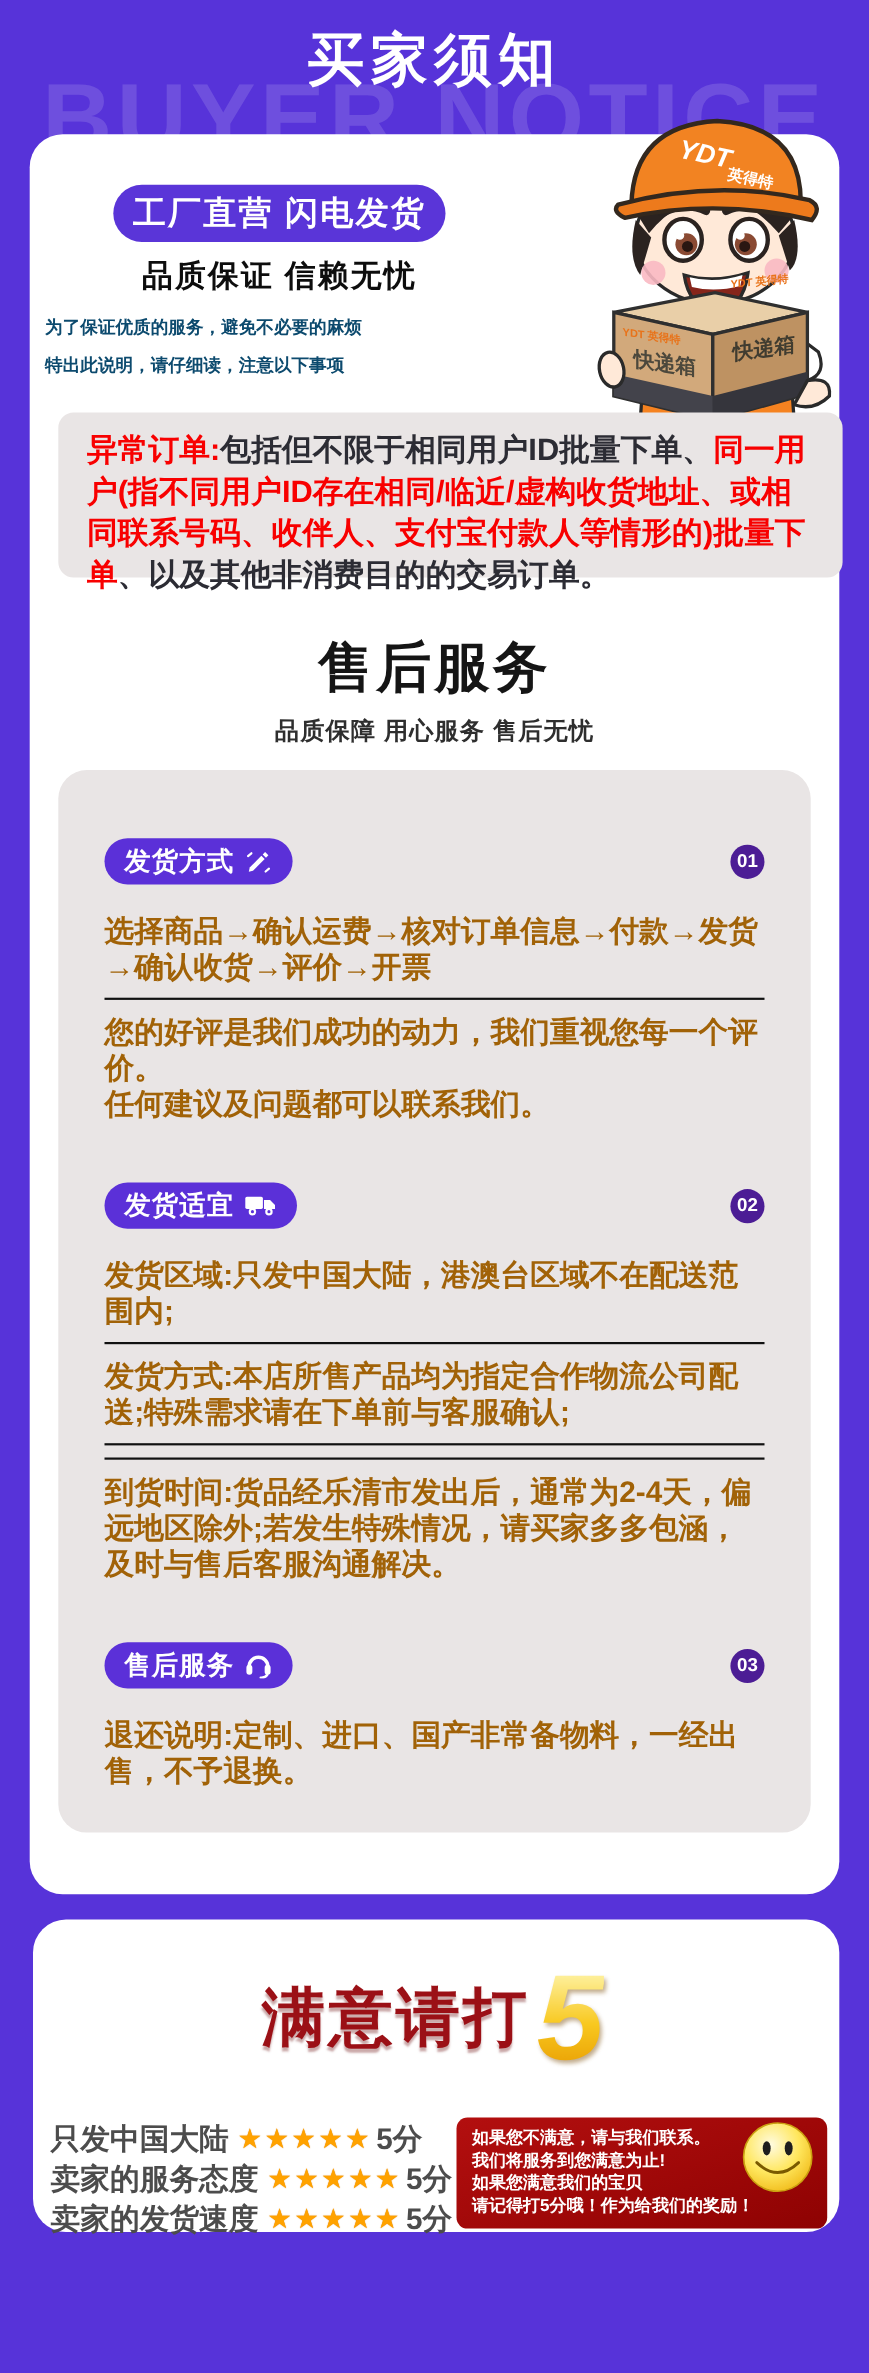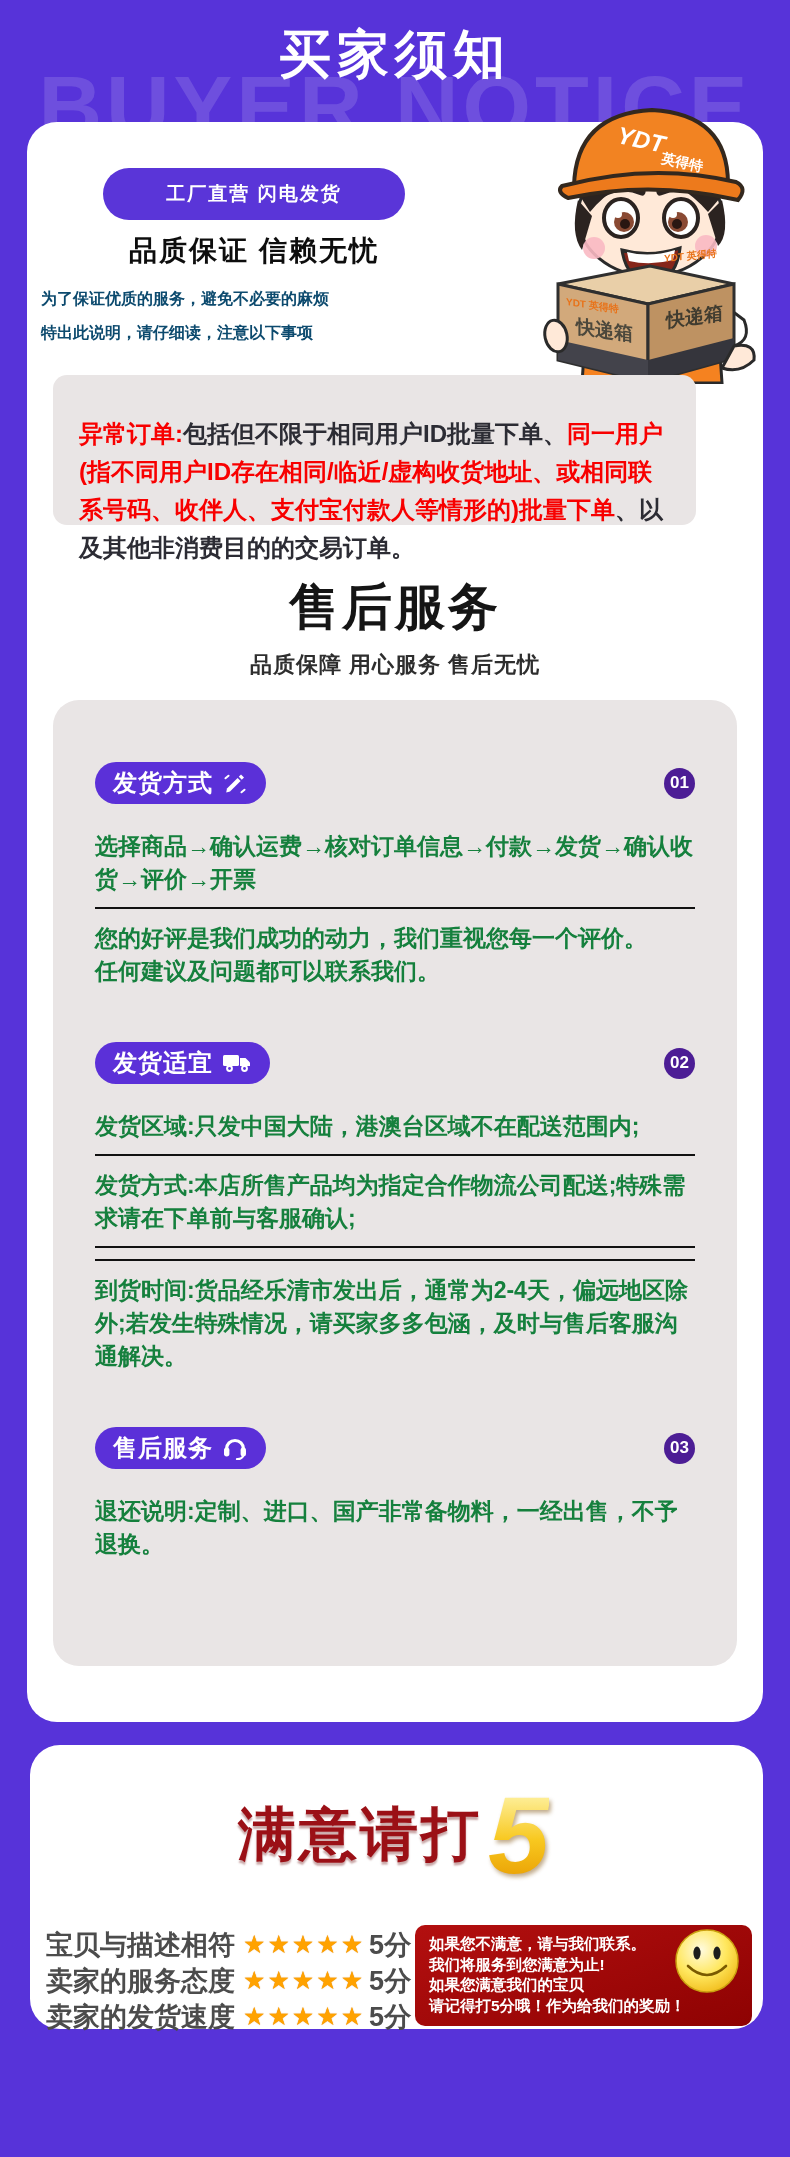--- a/index.html
+++ b/index.html
@@ -7,51 +7,51 @@
         font-family:"Liberation Sans","DejaVu Sans",sans-serif;}
   
   .main-title{position:absolute;top:20px;left:0;width:100%;text-align:center;
     color:#ffffff;font-size:52px;font-weight:900;letter-spacing:6px;z-index:3;}
   .watermark{position:absolute;top:56px;left:0;width:100%;text-align:center;white-space:nowrap;
     color:rgba(255,255,255,0.14);font-size:88px;font-weight:900;letter-spacing:4px;z-index:1;}
   
   .card-main{position:absolute;left:27px;top:122px;width:736px;height:1600px;
     background:#ffffff;border-radius:30px;z-index:2;}
   .hero-pill{position:absolute;left:76px;top:46px;width:302px;height:52px;border-radius:27px;
-    background:#5a35d8;color:#fff;font-size:19px;font-weight:900;letter-spacing:2px;
+    background:#5a35d8;color:#fff;font-size:30px;font-weight:900;letter-spacing:2px;
     display:flex;align-items:center;justify-content:center;}
   .hero-tagline{position:absolute;left:76px;top:110px;width:302px;text-align:center;
     font-size:28px;font-weight:700;color:#0d0d0d;letter-spacing:2px;}
   .hero-intro{position:absolute;left:14px;top:160px;width:460px;text-align:left;
     font-size:16px;color:#0c4a6e;line-height:34px;font-weight:600;}
   .mascot{position:absolute;left:503px;top:-38px;width:245px;height:300px;z-index:1;}
   
-  .notice-box{position:absolute;left:26px;top:253px;width:643px;height:150px;border-radius:14px;
-    background:#e9e5e5;box-sizing:border-box;padding:40px 26px 0 26px;z-index:4;
-    font-size:24px;font-weight:800;line-height:38px;}
+  .notice-box{position:absolute;left:26px;top:253px;width:713px;height:150px;border-radius:14px;
+    background:#e9e5e5;box-sizing:border-box;padding:15px 26px 0 26px;z-index:4;
+    font-size:28px;font-weight:800;line-height:38px;}
   .notice-dark{color:#2c2c34;}
   .notice-red{color:#f80000;}
   
   .service-title{position:absolute;top:452px;left:0;width:100%;text-align:center;
     font-size:50px;font-weight:900;color:#151515;letter-spacing:3px;}
   .service-subtitle{position:absolute;top:528px;left:0;width:100%;text-align:center;
     font-size:22px;color:#2e2e2e;font-weight:600;letter-spacing:1px;}
   
   .gray-card{position:absolute;left:26px;top:578px;width:684px;height:966px;border-radius:26px;
     background:#e9e5e5;box-sizing:border-box;padding:0 42px;overflow:hidden;}
   .section{margin-top:54px;}
   .section:first-child{margin-top:0;padding-top:62px;}
   .sec-header{display:flex;align-items:center;justify-content:space-between;}
   .pill{background:#5b30d8;border-radius:21px;height:42px;padding:0 18px;
     display:inline-flex;align-items:center;gap:9px;color:#fff;font-size:24px;font-weight:900;
     letter-spacing:1px;}
   .pill svg{display:block;}
   .num-badge{width:31px;height:31px;border-radius:50%;background:#4c1d95;color:#fff;
     display:flex;align-items:center;justify-content:center;font-size:17px;font-weight:700;}
-  .block{margin-top:13px;font-size:23px;line-height:33px;color:#15803d;font-weight:600;
+  .block{margin-top:13px;font-size:27px;line-height:33px;color:#a16207;font-weight:600;
     white-space:pre-line;}
   .sec-header + .block{margin-top:26px;}
   .sep{border-top:2px solid #111;margin:11px 0 0 0;height:0;}
   
   .card-bottom{position:absolute;left:30px;top:1745px;width:733px;height:284px;
     background:#ffffff;border-radius:30px;z-index:2;}
   .headline{position:absolute;top:40px;left:0;width:100%;display:flex;align-items:center;
     justify-content:center;}
   .headline .red-part{font-size:58px;font-weight:900;color:#9b1016;letter-spacing:3px;
     text-shadow:0 3px 2px rgba(100,0,0,0.35);}
@@ -214,21 +214,21 @@
       </div>
   </div>
 
   <div class="card-bottom">
     <div class="headline">
       <span class="red-part">满意请打</span>
       <span class="gold-num">5</span>
     </div>
     <div class="ratings" id="ratings">
         <div class="rating-row">
-          <span class="rating-label">宝贝与描述相符</span>
+          <span class="rating-label">只发中国大陆</span>
           <span class="stars"><span class="star">★</span><span class="star">★</span><span class="star">★</span><span class="star">★</span><span class="star">★</span></span>
           <span class="rating-score">5分</span>
         </div>
         <div class="rating-row">
           <span class="rating-label">卖家的服务态度</span>
           <span class="stars"><span class="star">★</span><span class="star">★</span><span class="star">★</span><span class="star">★</span><span class="star">★</span></span>
           <span class="rating-score">5分</span>
         </div>
         <div class="rating-row">
           <span class="rating-label">卖家的发货速度</span>

